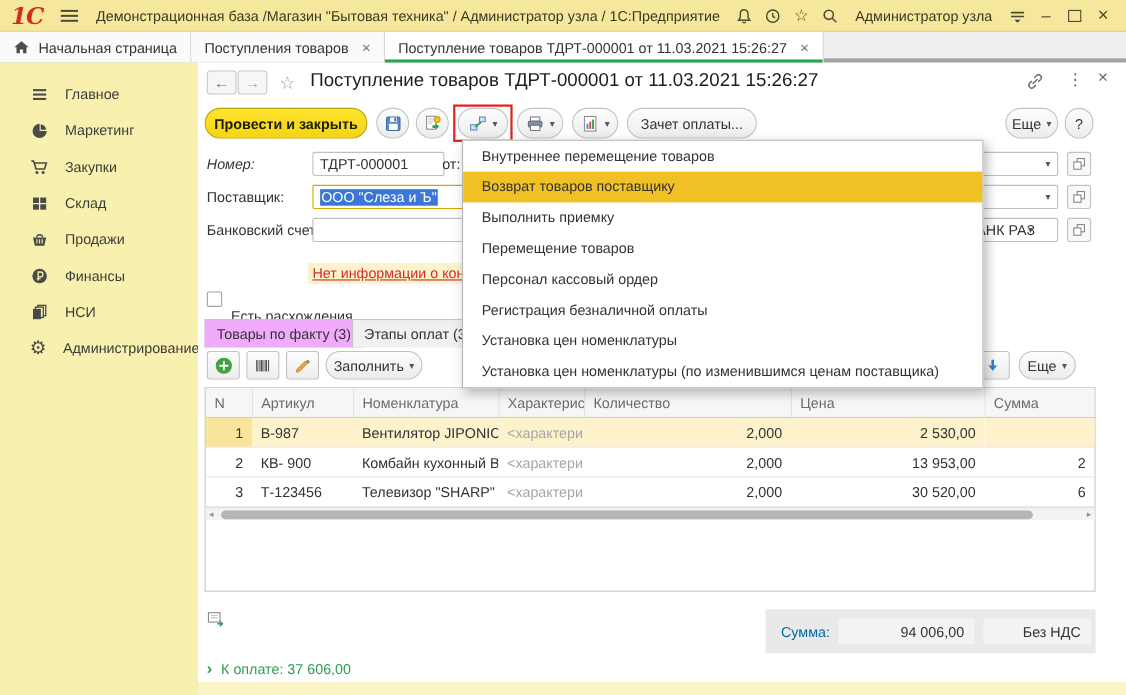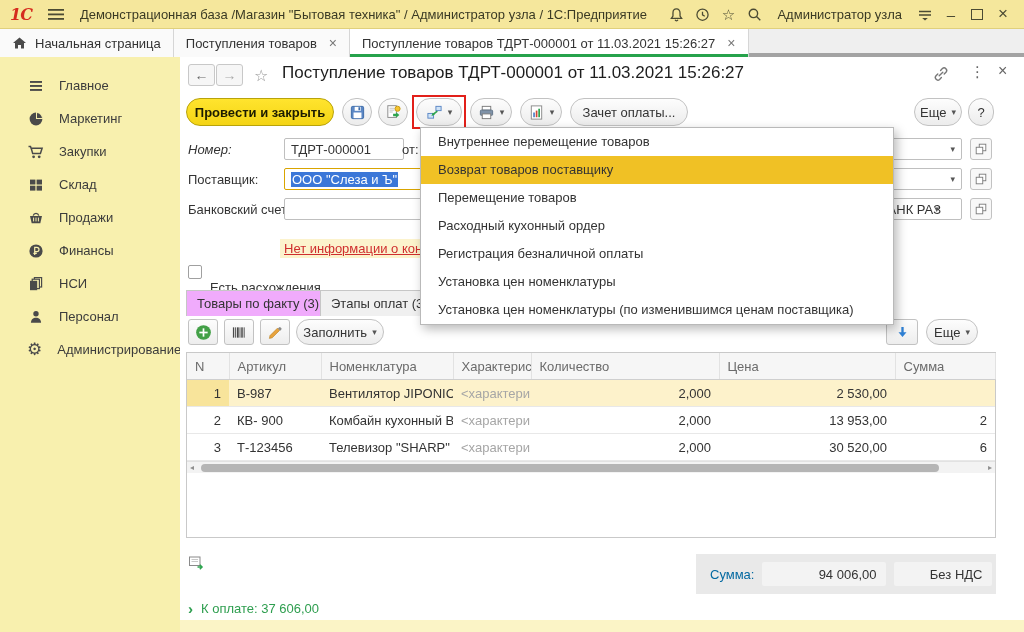--- a/index.html
+++ b/index.html
@@ -4,21 +4,21 @@
 <style>
   html,body{margin:0;padding:0;background:#888;}
   .screen{position:relative;width:1024px;height:632px;background:#fff;overflow:hidden;
     font-family:"Liberation Sans","DejaVu Sans",sans-serif;font-size:13px;color:#333;}
   .abs{position:absolute;box-sizing:border-box;}
   svg{display:block;}
 
   
   .titlebar{left:0;top:0;width:1024px;height:29px;background:var(--titlebar-yellow,#f5e79c);
     border-bottom:1px solid #e0d07c;display:flex;align-items:center;}
-  .logo{color:var(--brand-red,#d52b1e);font-weight:bold;font-style:italic;font-size:16px;
+  .logo{color:var(--brand-red,#d52b1e);font-weight:bold;font-style:italic;font-size:21px;
     margin-left:10px;font-family:"DejaVu Serif",serif;letter-spacing:-1px;}
   .hamb{margin-left:16px;cursor:pointer;}
   .wintitle{margin-left:16px;color:#3a3a24;}
   .tb-right{margin-left:auto;display:flex;align-items:center;margin-right:8px;}
   .tb-ic{width:26px;height:20px;display:flex;align-items:center;justify-content:center;cursor:pointer;color:#4b4b33;}
   .tb-user{margin:0 10px;color:#3a3a24;}
   .glyph{font-size:15px;line-height:1;}
   .maxbox{width:10px;height:9px;border:1.5px solid #4b4b33;}
 
   
@@ -227,29 +227,20 @@
     </div>
     <div class="side-item">
       <span class="side-ic">
           <svg width="16" height="16" viewBox="0 0 16 16">
             <rect x="6.4" y="1.6" width="7.2" height="9.4" fill="#f8f0ae" stroke="#4a4a4a" stroke-width="1.2"></rect>
             <rect x="4.2" y="3.2" width="7.2" height="9.4" fill="#f8f0ae" stroke="#4a4a4a" stroke-width="1.2"></rect>
             <rect x="2" y="4.8" width="7.2" height="9.4" fill="#4a4a4a"></rect>
           </svg>
         </span>
       <span>НСИ</span>
-    </div>
-    <div class="side-item">
-      <span class="side-ic">
-          <svg width="16" height="16" viewBox="0 0 16 16">
-            <circle cx="8" cy="4.8" r="2.7" fill="#4a4a4a"></circle>
-            <path d="M2.9 13.8c0-3.1 2.3-5 5.1-5s5.1 1.9 5.1 5z" fill="#4a4a4a"></path>
-          </svg>
-        </span>
-      <span>Персонал</span>
     </div>
     <div class="side-item">
       <span class="side-ic" style="font-size:17px;color:#4a4a4a;">⚙</span>
       <span>Администрирование</span>
     </div>
   </div>
 
   <div class="abs main">
 
     <div class="abs navbtn" style="left:8px;top:7px;">
@@ -501,20 +492,21 @@
     </div>
 
     <div class="abs bottom-strip" style="left:0;top:563px;width:844px;height:12px;"></div>
   </div>
 
   <div class="abs annot"></div>
 
   <div class="abs menu">
     <div class="menu-item">Внутреннее перемещение товаров</div>
     <div class="menu-item hl">Возврат товаров поставщику</div>
+    <div class="menu-item">Выполнить приемку</div>
     <div class="menu-item">Перемещение товаров</div>
-    <div class="menu-item">Расходный кухонный ордер</div>
+    <div class="menu-item">Персонал кассовый ордер</div>
     <div class="menu-item">Регистрация безналичной оплаты</div>
     <div class="menu-item">Установка цен номенклатуры</div>
     <div class="menu-item">Установка цен номенклатуры (по изменившимся ценам поставщика)</div>
   </div>
 
 </div>
 
 </body></html>

